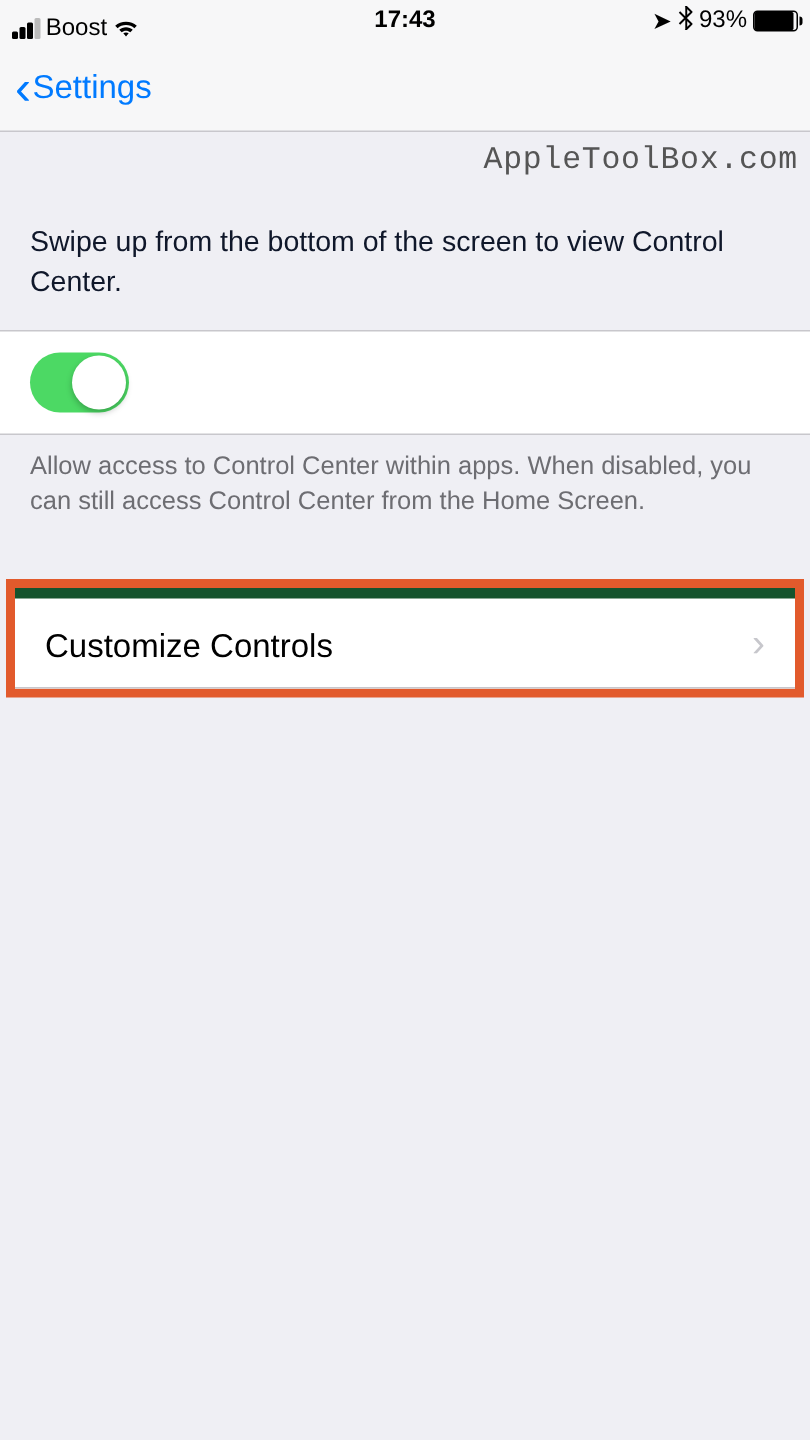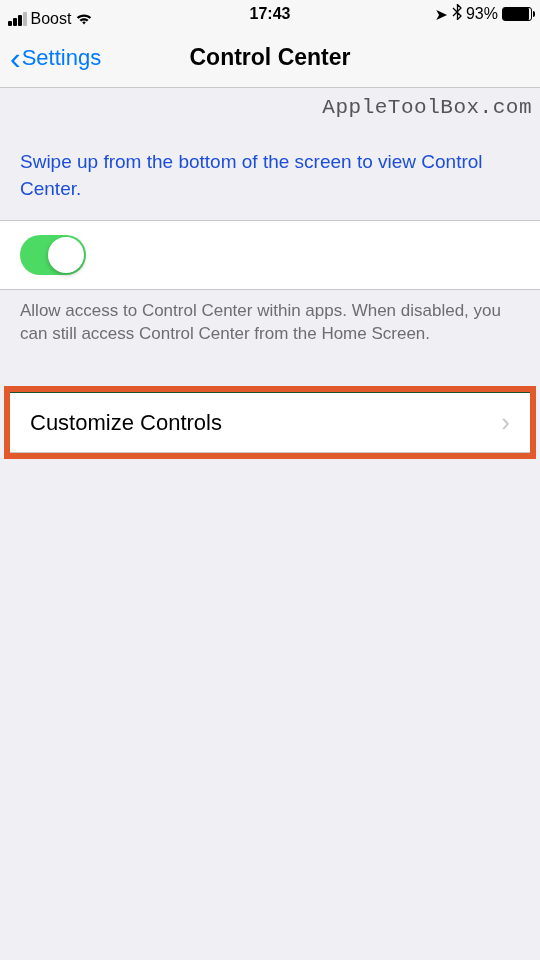--- a/index.html
+++ b/index.html
@@ -59,21 +59,21 @@
       text-align: right;
       padding: 8px 8px 0 0;
       color: #555;
       font-family: "Courier New", monospace;
       font-size: 21px;
       letter-spacing: 0.5px;
     }
     
     .section-desc {
       padding: 30px 20px 18px 20px;
-      color: #1d4ed8;
+      color: #0f172a;
       font-size: 19px;
       line-height: 1.4;
     }
     
     .cell {
       background: #fff;
       border-top: 1px solid #c8c7cc;
       border-bottom: 1px solid #c8c7cc;
       padding: 14px 20px;
       display: flex;
@@ -90,21 +90,21 @@
       padding: 10px 20px 40px 20px;
       color: #6d6d72;
       font-size: 17px;
       line-height: 1.35;
     }
     
     .highlight-wrap {
       border: 6px solid #e25a2c;
       margin: 0 4px;
     }
-    .cell.customize { border-top: 1px solid #14532d; border-bottom: 1px solid #c8c7cc; }
+    .cell.customize { border-top: 7px solid #14532d; border-bottom: 1px solid #c8c7cc; align-items: flex-end; }
     .chevron-right { color: #c7c7cc; font-size: 26px; font-weight: 300;}
   </style>
 </head>
 <body>
 
 <div class="status-bar">
   <div class="status-left">
     <div class="signal-bars">
       <span></span>
         <span></span>
@@ -129,21 +129,20 @@
         <div class="battery-fill"></div>
       </div>
   </div>
 </div>
 
 <div class="nav-bar">
   <div class="back-btn">
     <span class="chevron-left">‹</span>
     <span class="back-label">Settings</span>
   </div>
-  <div class="nav-title">Control Center</div>
 </div>
 
 <div class="watermark">AppleToolBox.com</div>
 
 <div class="section-desc">Swipe up from the bottom of the screen to view Control Center.</div>
 
 <div class="cell">
   <div class="switch">
     <div class="switch-knob"></div>
   </div>

